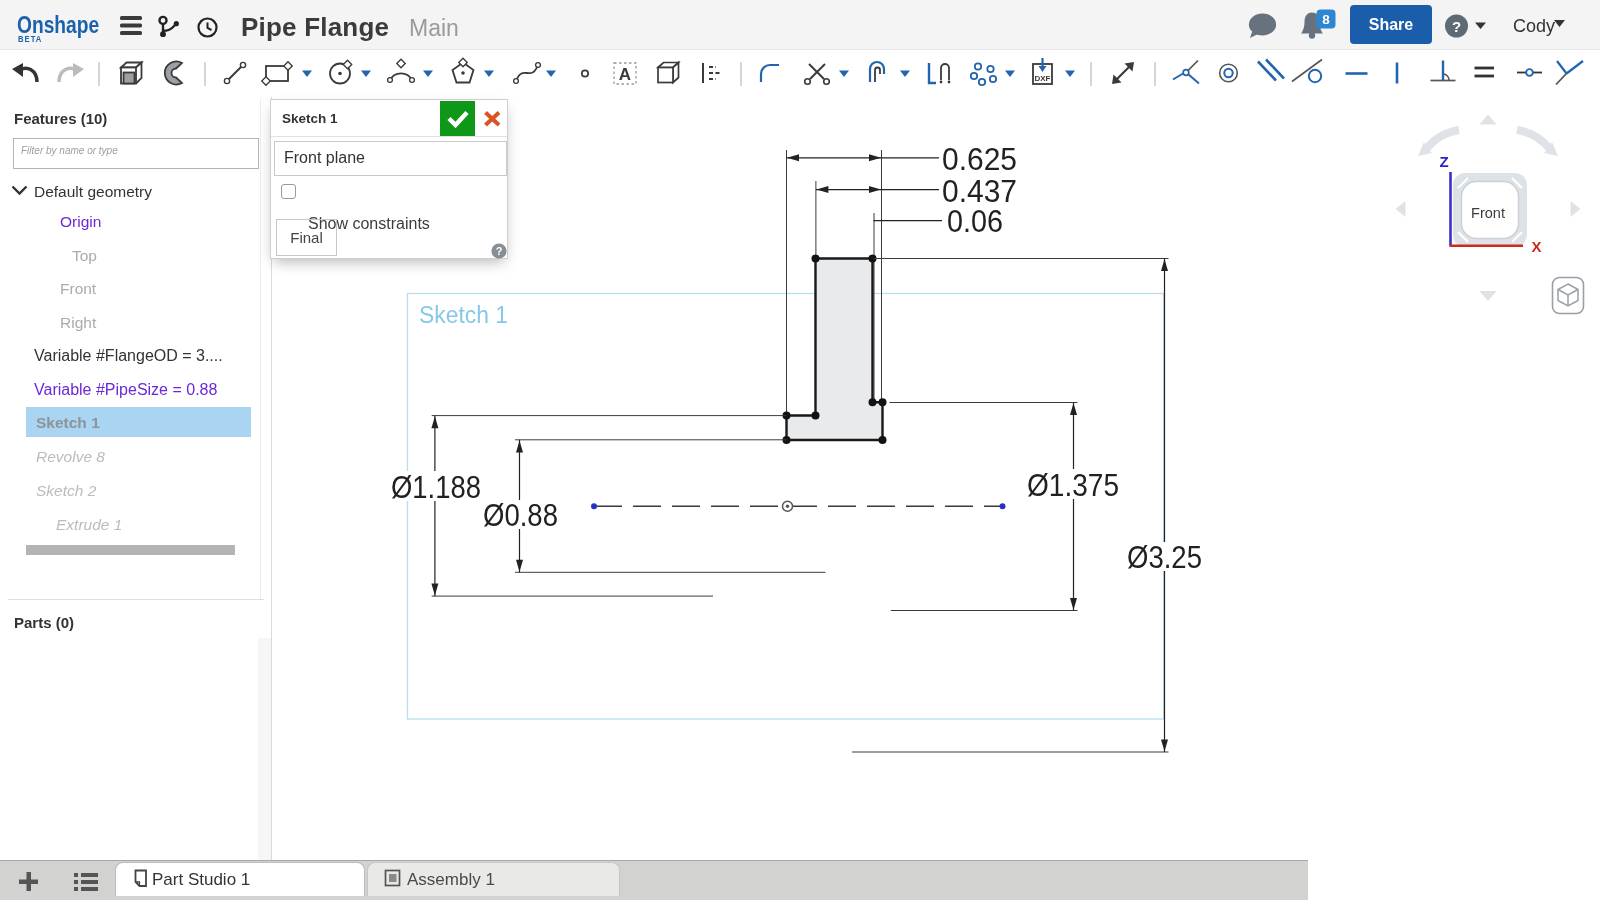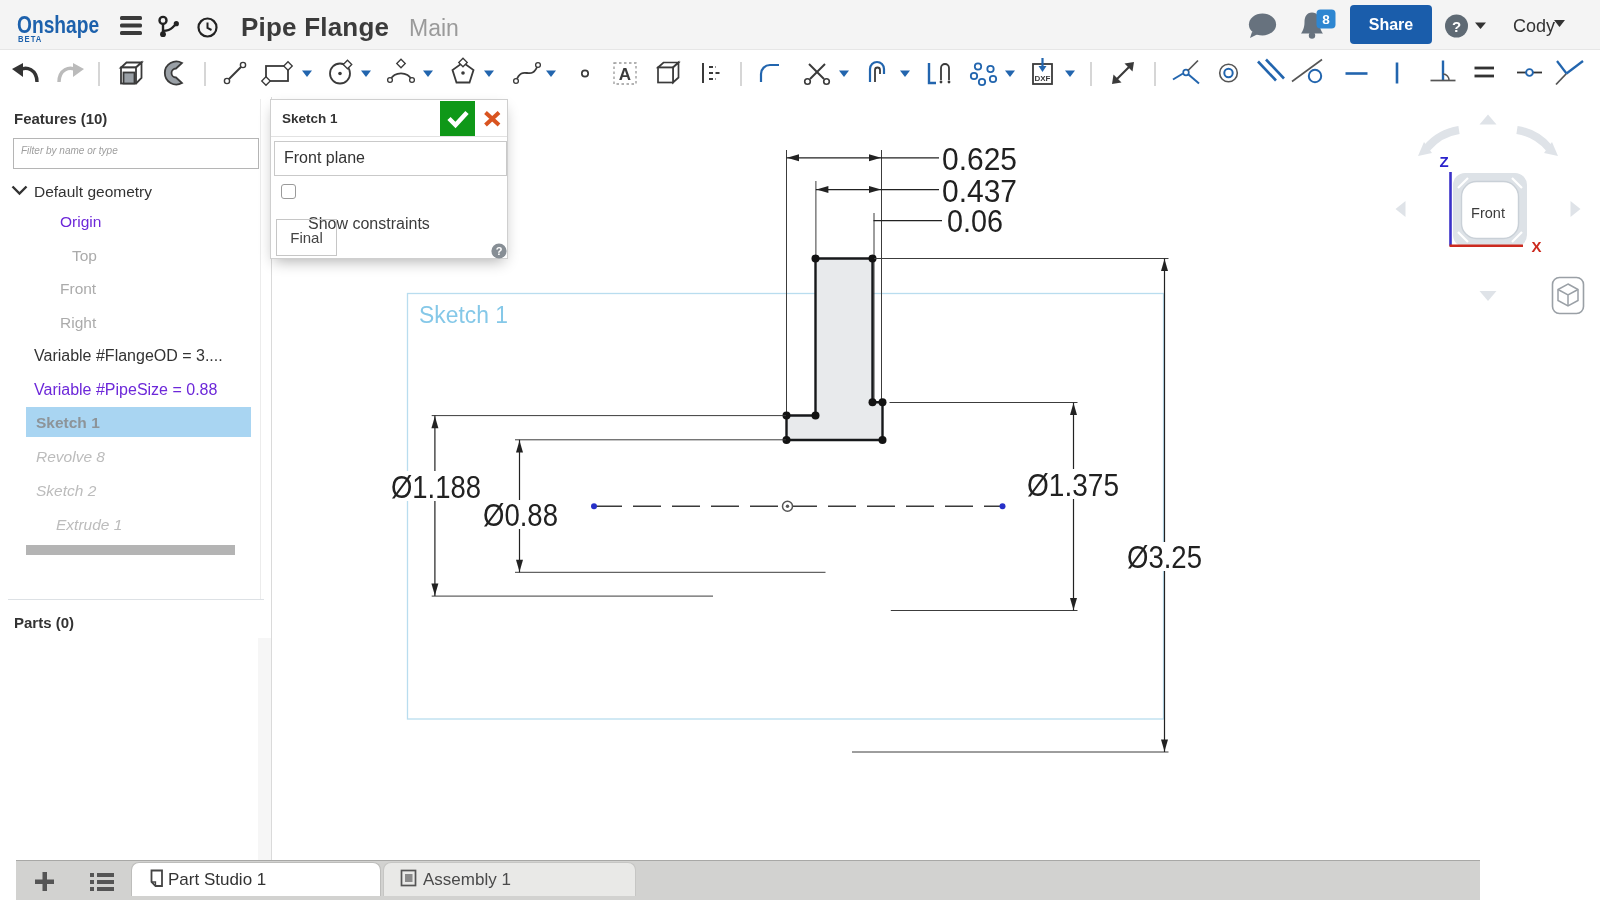--- a/index.html
+++ b/index.html
@@ -1,21 +1,21 @@
 <!DOCTYPE html>
 <html><head>
 <meta charset="utf-8">
 <style>
   html,body{margin:0;padding:0;width:1600px;height:900px;overflow:hidden;background:#fff;
     font-family:"Liberation Sans",sans-serif;}
   .abs{position:absolute;}
   #hdr{position:absolute;left:0;top:0;width:1600px;height:50px;background:#f4f4f4;border-bottom:1px solid #e6e6e6;box-sizing:border-box;}
   #panel{position:absolute;left:0;top:97px;width:272px;height:764px;background:#fff;border-right:1px solid #dadada;box-sizing:border-box;}
   #dlg{position:absolute;left:270px;top:99px;width:238px;height:160px;background:#fff;border:1px solid #cfcfcf;box-shadow:0 6px 14px -4px rgba(0,0,0,.32);box-sizing:border-box;z-index:5;}
-  #tabbar{position:absolute;left:16px;top:860px;width:1464px;height:40px;background:#d2d2d0;border-top:1px solid #a8a8a6;box-sizing:border-box;}
+  #tabbar{position:absolute;left:0;top:860px;width:1308px;height:40px;background:#d2d2d0;border-top:1px solid #a8a8a6;box-sizing:border-box;}
   .row{position:absolute;font-size:15.5px;white-space:nowrap;}
 </style>
 </head>
 <body>
 
 <div id="hdr">
 
   <div class="abs" style="left:17px;top:11px;color:#1d61ac;font-weight:bold;font-size:24px;transform:scaleX(0.8);transform-origin:0 0;">Onshape</div>
 
   <div class="abs" style="left:18px;top:34px;color:#1d61ac;font-weight:bold;font-size:9px;letter-spacing:1.2px;transform:scaleX(0.85);transform-origin:0 0;">BETA</div>

